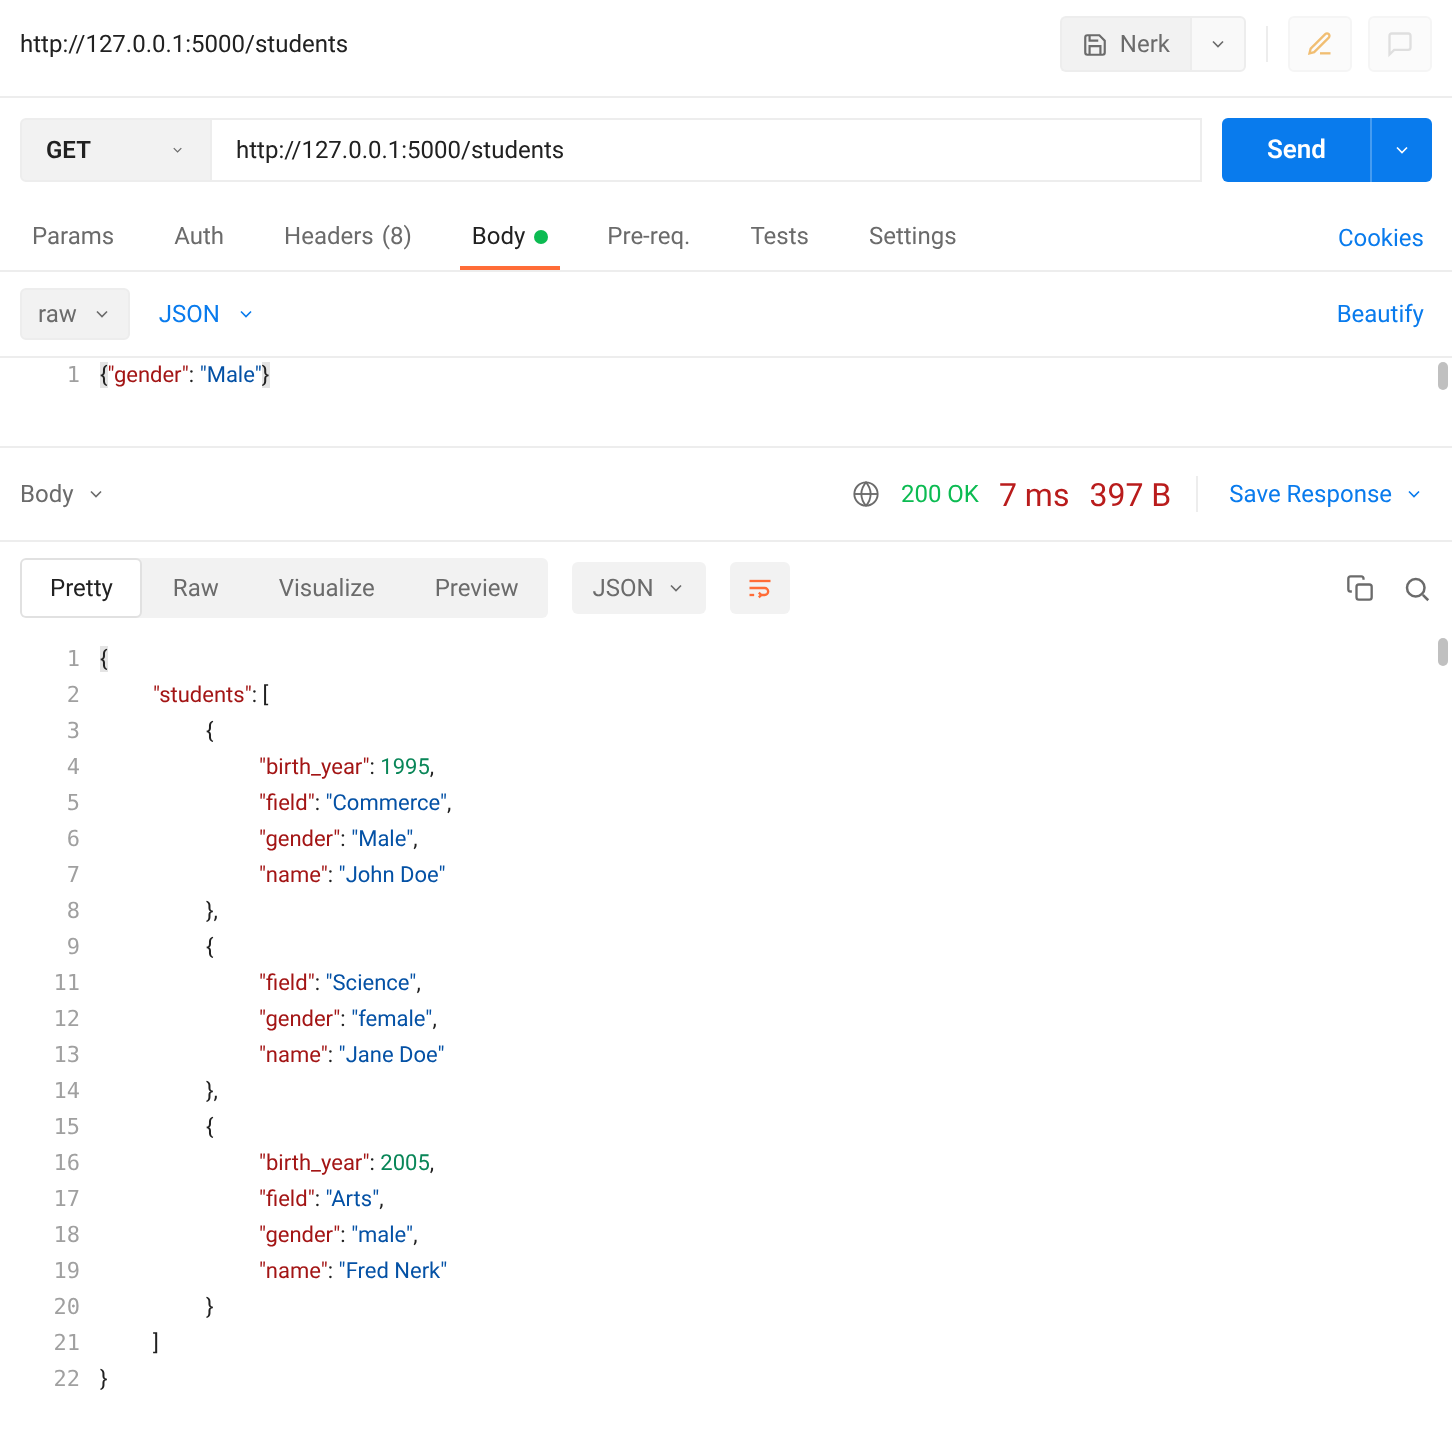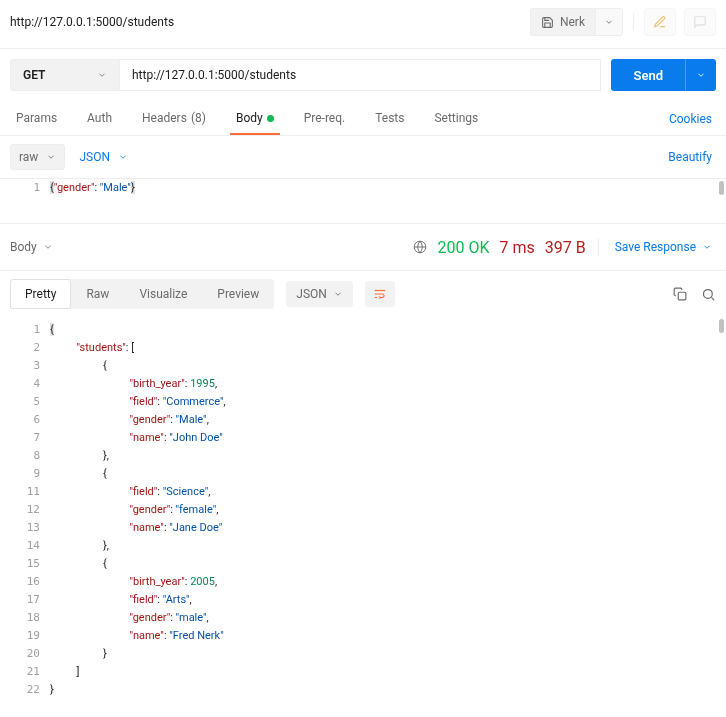--- a/index.html
+++ b/index.html
@@ -8,21 +8,21 @@
 .url-title{flex:1;font-size:12px;color:#212121;padding:4px 0}
 .btn{display:inline-flex;align-items:center;gap:6px;border:1px solid #ededed;background:#f9f9f9;padding:6px 10px;border-radius:3px;cursor:pointer;font-size:12px;color:#6b6b6b}
 .btn.light{background:#f2f2f2}
 .btn.icon-only{padding:6px 8px}
 .btn.orange-stroke svg path{stroke:#e68a00}
 .btn.disabled{opacity:.55}
 .btn-split{display:flex}
 .btn-split .btn{border-radius:3px 0 0 3px;border-right:none}
 .btn-split .caret-part{border:1px solid #ededed;background:#f9f9f9;padding:6px 8px;border-radius:0 3px 3px 0;display:flex;align-items:center;cursor:pointer}
 .request-row{display:flex;gap:0;padding:10px 10px 12px}
-.method-selector{display:flex;align-items:center;background:#f2f2f2;padding:8px 12px;border:1px solid #ededed;border-radius:3px 0 0 3px;gap:40px;cursor:pointer;width:110px;justify-content:space-between}
+.method-selector{display:flex;align-items:center;background:#f2f2f2;padding:8px 12px;border:1px solid #ededed;border-radius:3px 0 0 3px;gap:40px;cursor:pointer;width:96px;justify-content:space-between}
 .method-selector span{font-weight:600;font-size:12px;color:#212121}
 .url-input{flex:1;border:1px solid #ededed;border-left:none;border-radius:0;padding:8px 12px;font-size:12px;color:#212121;background:#fff}
 .send-group{display:flex;margin-left:10px}
 .send-btn{background:#097bed;color:#fff;border:none;padding:8px 22px;font-size:13px;font-weight:600;border-radius:3px 0 0 3px;cursor:pointer}
 .send-caret{background:#097bed;border:none;border-left:1px solid rgba(255,255,255,.25);padding:8px 10px;border-radius:0 3px 3px 0;cursor:pointer;display:flex;align-items:center}
 .tabs-row{display:flex;align-items:center;padding:0 10px;border-bottom:1px solid #ededed}
 .tab{padding:8px 6px;margin-right:18px;font-size:12px;color:#6b6b6b;cursor:pointer;border-bottom:2px solid transparent;display:flex;align-items:center;gap:4px}
 .tab.trailing-count{color:#6b6b6b}
 .tab.active{color:#212121;border-bottom-color:#ff6c37}
 .tab .dot{width:7px;height:7px;border-radius:50%;background:#0cbb52}
@@ -36,21 +36,21 @@
 .editor-row{display:flex;line-height:18px}
 .code-area{font-family:Menlo,Consolas,monospace;font-size:11px;white-space:pre}
 .p{color:#212121}
 .k{color:#a31515}
 .s{color:#0451a5}
 .n{color:#098658}
 .hl{background:#e4e4e4}
 .response-header{display:flex;align-items:center;padding:8px 10px;border-top:1px solid #ededed;border-bottom:1px solid #ededed;gap:10px}
 .response-header .lbl{font-size:12px;color:#6b6b6b}
 .response-header .spacer{flex:1}
-.status-ok{color:#0cbb52;font-size:16px}
+.status-ok{color:#0cbb52;font-size:12px}
 .meta{color:#b91c1c;font-size:16px}
 .response-tabs{display:flex;align-items:center;padding:8px 10px;gap:0}
 .seg{display:flex;background:#f2f2f2;border-radius:3px;overflow:hidden}
 .seg-item{padding:7px 14px;font-size:12px;color:#6b6b6b;cursor:pointer}
 .seg-item.active{background:#fff;color:#212121;border:1px solid #e1e1e1;border-radius:3px}
 .seg-item:not(.active){border:1px solid transparent}
 .sel-pill{display:flex;align-items:center;gap:6px;background:#f2f2f2;padding:6px 10px;border-radius:3px;margin-left:12px;cursor:pointer;font-size:12px;color:#6b6b6b}
 .tool-right{margin-left:auto;display:flex;gap:14px;align-items:center}
 .iconbtn{cursor:pointer;color:#6b6b6b;display:flex;align-items:center}
 .response-body{height:398px;overflow:auto;padding-top:4px}

